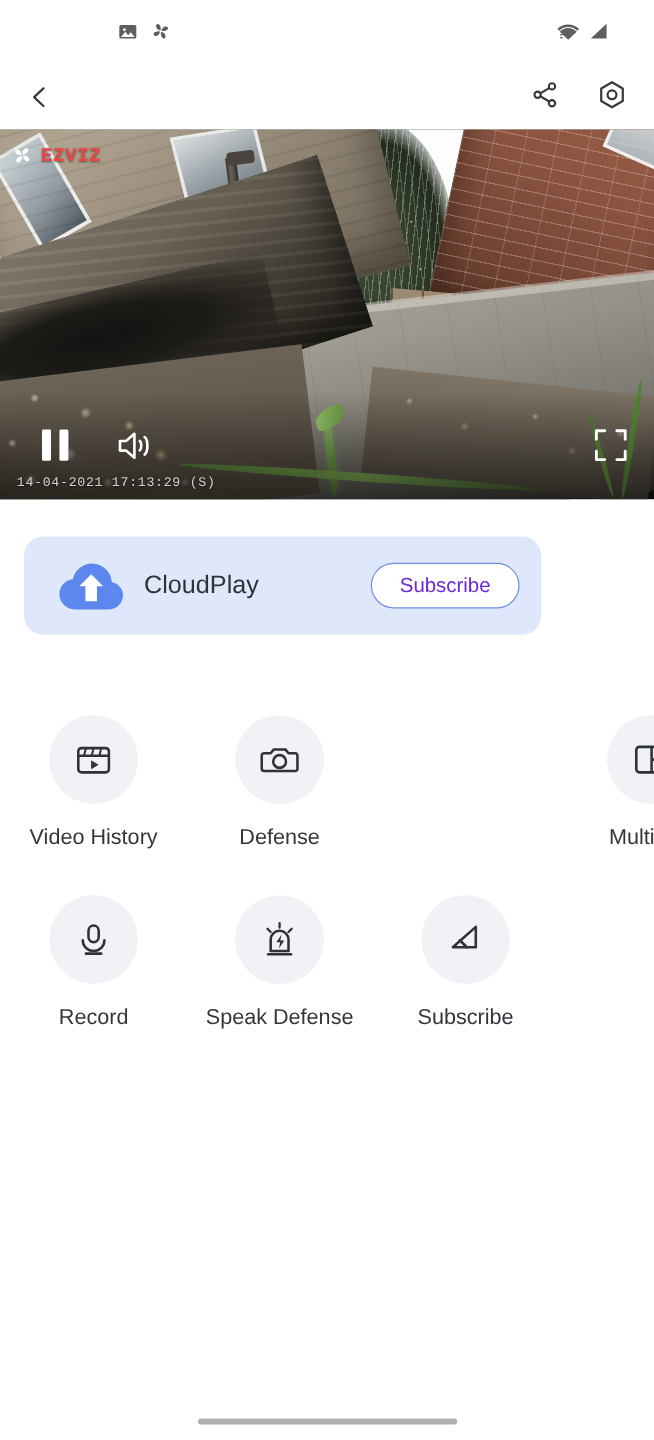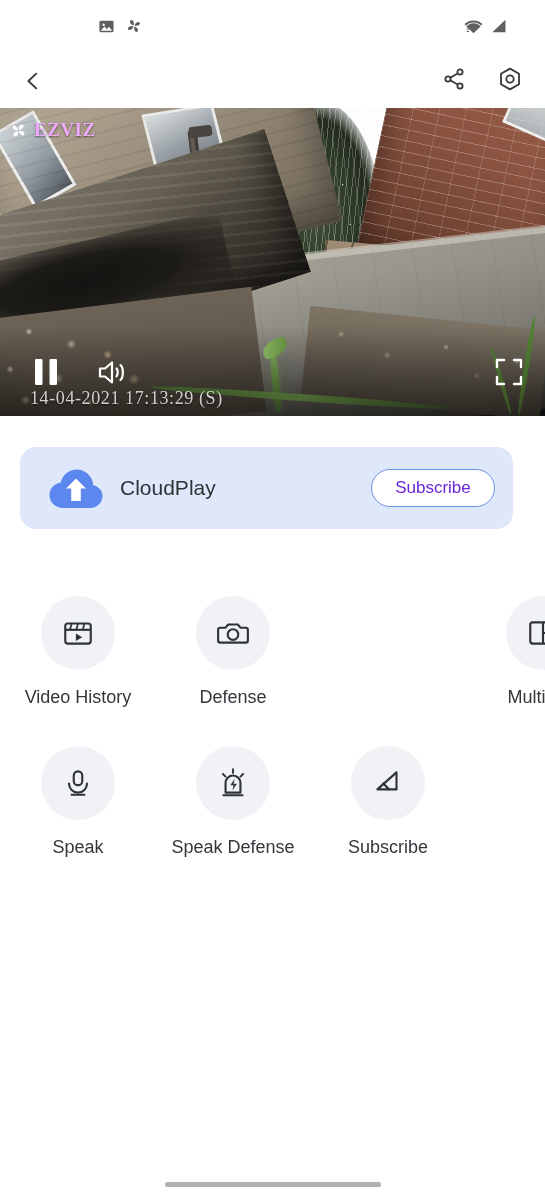--- a/index.html
+++ b/index.html
@@ -467,25 +467,25 @@
 
   
   .ezviz {
     position: absolute;
     left: 8px; top: 11px;
     display: flex;
     align-items: center;
     gap: 5px;
   }
   .ezviz-text {
-    color: #f0abfc;
-    font-size: 19px;
+    color: #ef4444;
+    font-size: 16px;
     font-weight: bold;
     letter-spacing: 0.5px;
-    font-family: Liberation Serif, serif;
+    font-family: Liberation Mono, monospace;
     text-shadow: 0 1px 2px rgba(0,0,0,0.5);
   }
 
   
   .vid-controls {
     position: absolute;
     left: 0; bottom: 0;
     width: 545px; height: 64px;
   }
   .ctl-pause {
@@ -498,34 +498,34 @@
     left: 97px; bottom: 26px;
     cursor: pointer;
   }
   .ctl-full {
     position: absolute;
     right: 22px; bottom: 26px;
     cursor: pointer;
   }
   .timestamp {
     position: absolute;
-    left: 30px; bottom: 7px;
+    left: 14px; bottom: 7px;
     color: rgba(255,255,255,0.78);
-    font-size: 18px;
-    font-family: Liberation Serif, serif;
+    font-size: 11px;
+    font-family: Liberation Mono, monospace;
     letter-spacing: 0.6px;
     text-shadow: 0 1px 2px rgba(0,0,0,0.7);
     white-space: nowrap;
   }
 
   
   .cloud-banner {
     position: absolute;
     left: 20px; top: 447px;
-    width: 493px; height: 82px;
+    width: 431px; height: 82px;
     background: #dfe8fb;
     border-radius: 16px;
     display: flex;
     align-items: center;
   }
   .cloud-icon-wrap {
     position: absolute;
     left: 27px; top: 50%;
     transform: translateY(-50%);
     width: 58px; height: 46px;
@@ -818,21 +818,21 @@
     <div class="grid-row">
 
       <div class="cell" style="left:13px;">
         <div class="cell-circle">
           <svg width="34" height="34" viewBox="0 0 32 32">
             <rect x="12" y="5" width="8" height="13" rx="4" fill="none" stroke="#2f3237" stroke-width="2"></rect>
             <path d="M7.5 16.5c0 4.7 3.8 8.5 8.5 8.5s8.5-3.8 8.5-8.5" fill="none" stroke="#2f3237" stroke-width="2" stroke-linecap="round"></path>
             <line x1="10" y1="27" x2="22" y2="27" stroke="#2f3237" stroke-width="2" stroke-linecap="round"></line>
           </svg>
         </div>
-        <div class="cell-label">Speak</div>
+        <div class="cell-label">Record</div>
       </div>
 
       <div class="cell" style="left:168px;">
         <div class="cell-circle">
           <svg width="34" height="34" viewBox="0 0 32 32">
             <path d="M9 25V16a7 7 0 0114 0v9z" fill="none" stroke="#2f3237" stroke-width="2" stroke-linejoin="round"></path>
             <line x1="7" y1="27.5" x2="25" y2="27.5" stroke="#2f3237" stroke-width="2" stroke-linecap="round"></line>
             <line x1="16" y1="3" x2="16" y2="6.5" stroke="#2f3237" stroke-width="1.8" stroke-linecap="round"></line>
             <line x1="6.5" y1="7.5" x2="9" y2="10" stroke="#2f3237" stroke-width="1.8" stroke-linecap="round"></line>
             <line x1="25.5" y1="7.5" x2="23" y2="10" stroke="#2f3237" stroke-width="1.8" stroke-linecap="round"></line>

